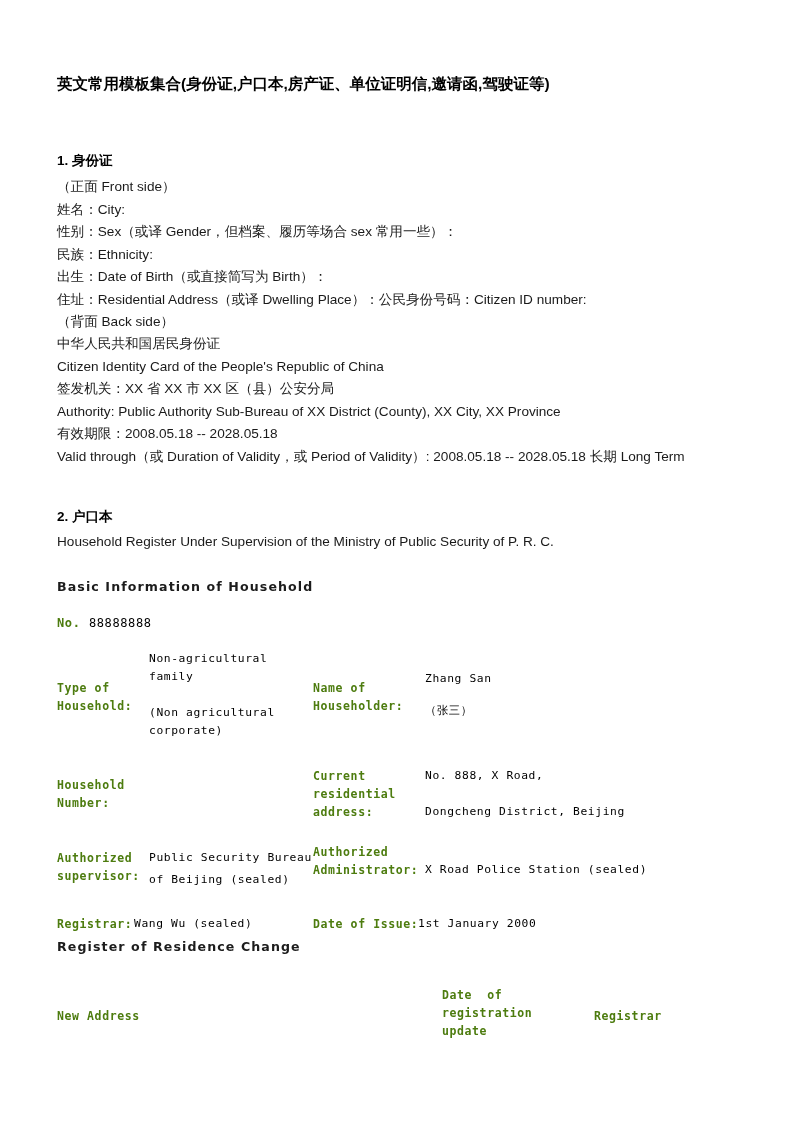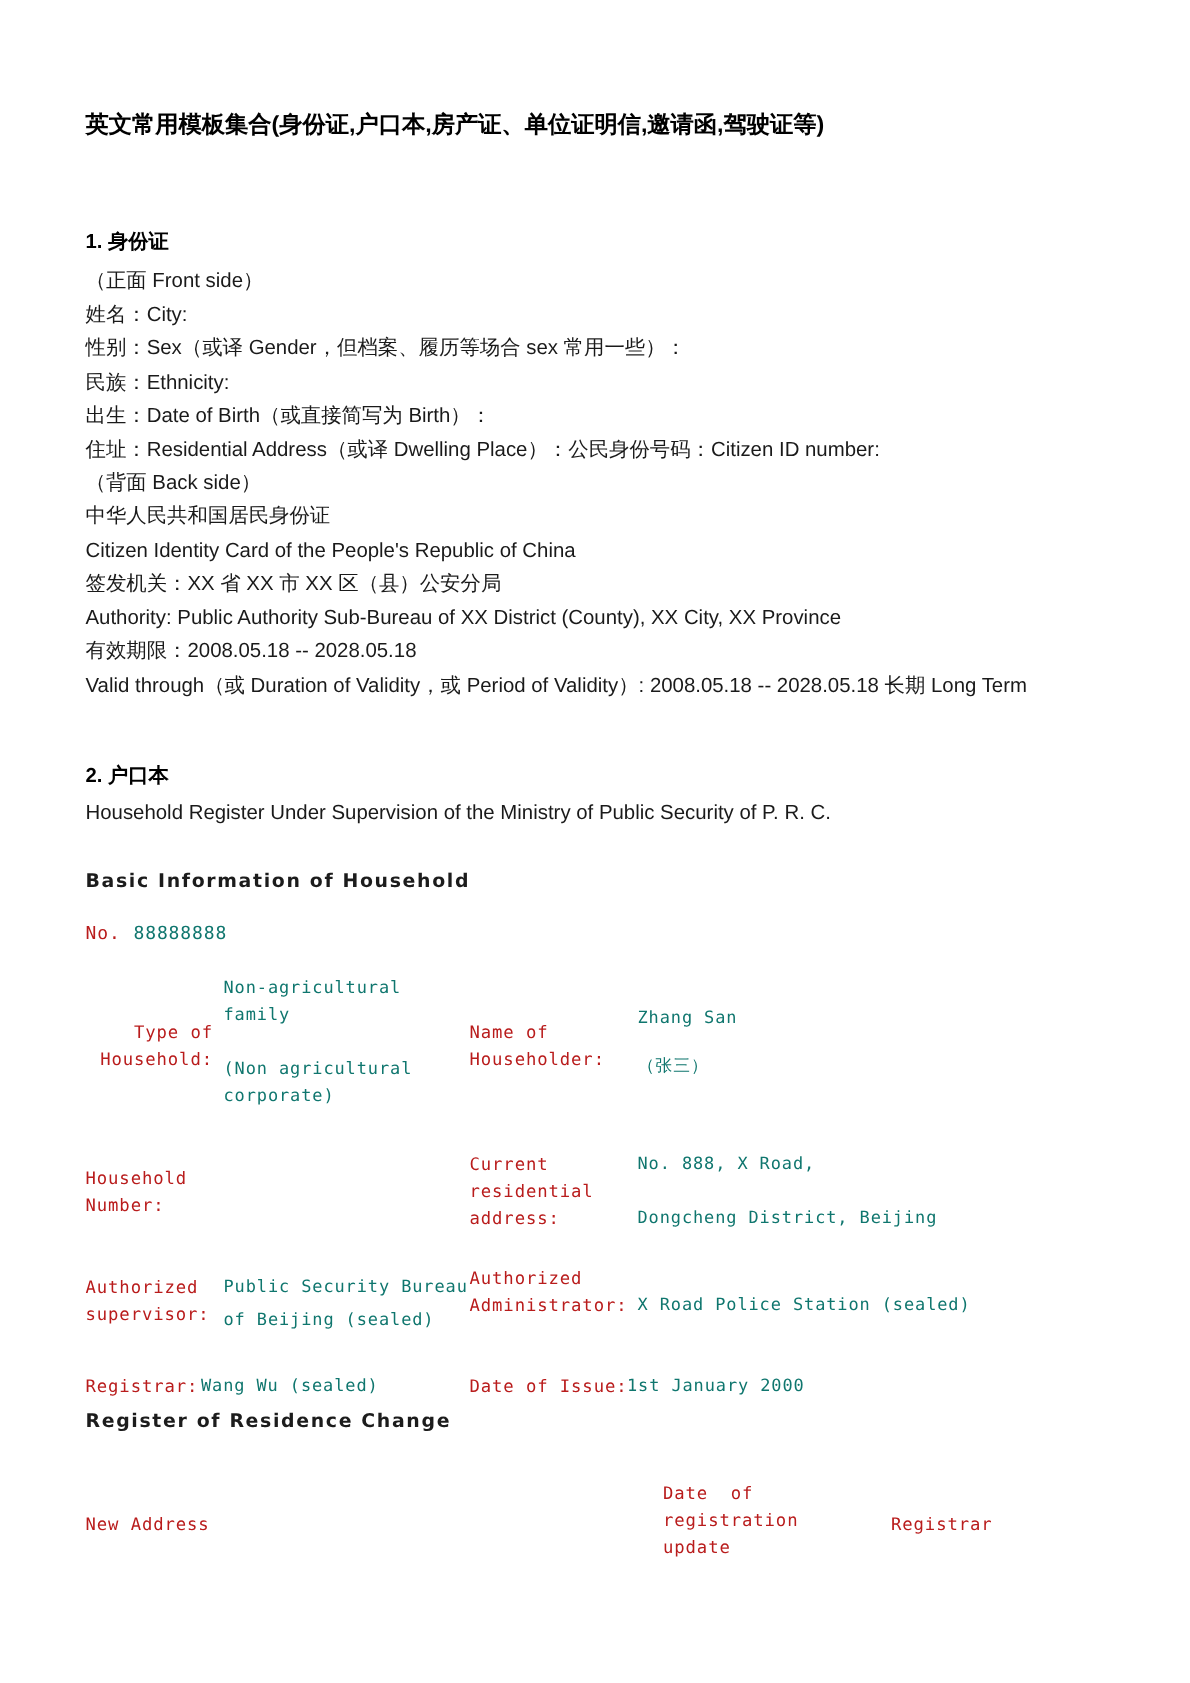--- a/index.html
+++ b/index.html
@@ -53,31 +53,31 @@
     position: absolute;
     left: 57px;
     width: 650px;
     font-size: 13.6px;
     line-height: 22.6px;
     color: #1a1a1a;
   }
   
   .mono-b {
     font-family: "DejaVu Sans Mono", "Liberation Mono", monospace;
-    font-weight: normal;
+    font-weight: bold;
     font-size: 11.5px;
     letter-spacing: 0.6px;
-    color: #b91c1c;
+    color: #4d7c0f;
   }
   .mono-l {
     font-family: "DejaVu Sans Mono", "Liberation Mono", monospace;
     font-weight: normal;
     font-size: 11.3px;
     letter-spacing: 0.6px;
-    color: #0f766e;
+    color: #000000;
   }
   .hh-head {
     position: absolute;
     left: 57px;
     font-family: "DejaVu Sans", sans-serif;
     font-weight: bold;
     font-size: 12.6px;
     letter-spacing: 1.1px;
     color: #1c1c1c;
   }
@@ -123,21 +123,21 @@
   <div class="sec-head" style="top:508px;">2. 户口本</div>
   <div class="body-line" style="top:531px;">Household Register Under Supervision of the Ministry of Public Security of P. R. C.</div>
 
   <div class="hh-head" style="top:579px;">Basic Information of Household</div>
 
   <div class="hh-no" style="top:613px;">
     <span class="mono-b" style="font-size:12px;">No.</span>
     <span class="mono-l" style="font-size:12px;margin-left:4px;">88888888</span>
   </div>
 
-  <div class="cell mono-b" style="left:57px; top:679px; width:85px;text-align:right;">Type of
+  <div class="cell mono-b" style="left:57px; top:679px; width:85px;">Type of
 Household:</div>
   <div class="cell mono-l" style="left:149px; top:650px; width:140px;">Non-agricultural
 family</div>
   <div class="cell mono-l" style="left:149px; top:704px; width:145px;">(Non agricultural
 corporate)</div>
 
   <div class="cell mono-b" style="left:313px; top:679px; width:100px;">Name of
 Householder:</div>
   <div class="cell-nw mono-l" style="left:425px; top:670px;">Zhang  San</div>
   <div class="cell-nw mono-l" style="left:425px; top:702px;">（张三）</div>

